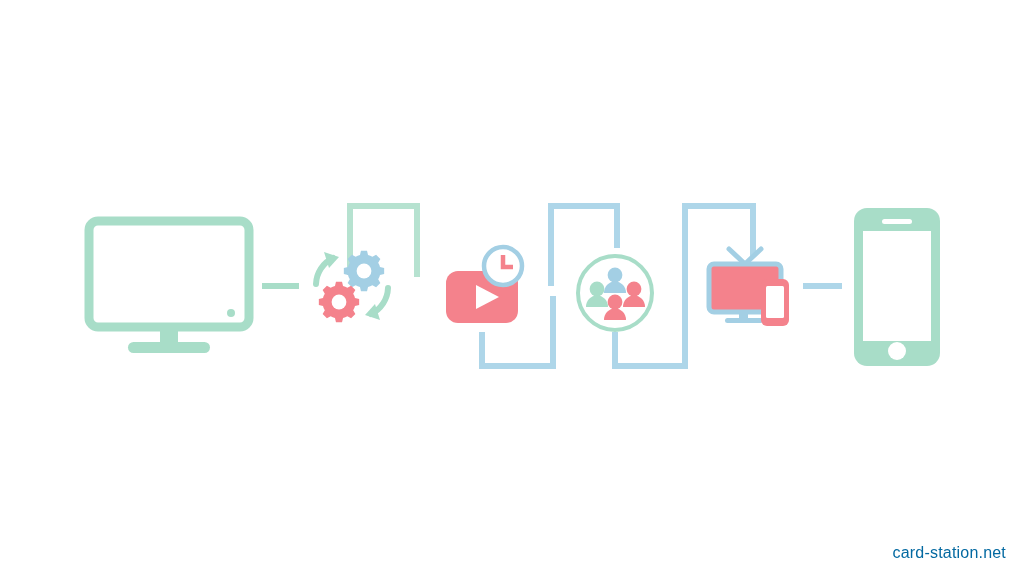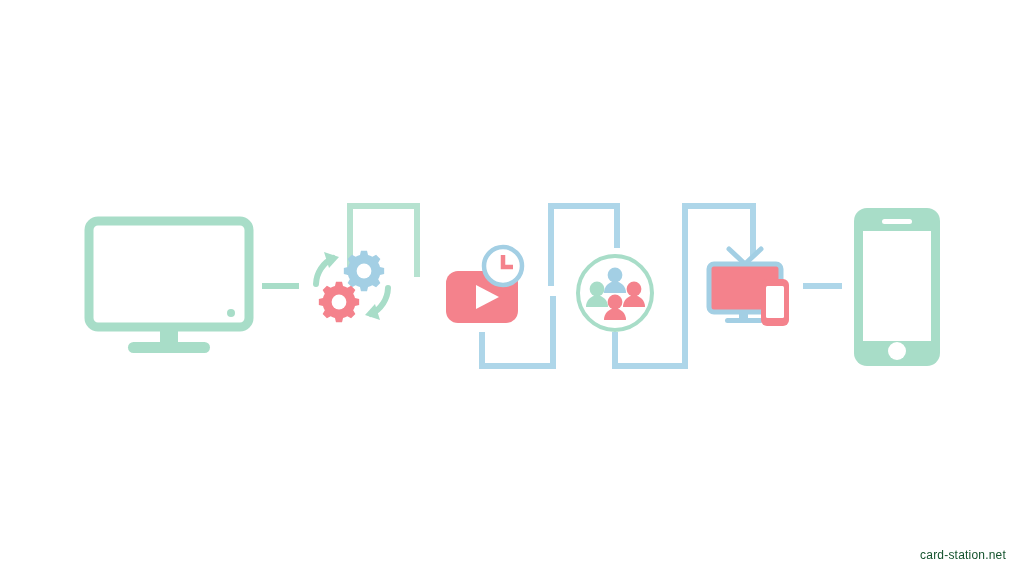--- a/index.html
+++ b/index.html
@@ -17,22 +17,22 @@
     background: #ffffff;
     overflow: hidden;
   }
   .node {
     position: absolute;
   }
   .watermark {
     position: absolute;
     right: 18px;
     bottom: 10px;
-    font-size: 12px;
-    color: #14532d;
+    font-size: 16px;
+    color: #0369a1;
     letter-spacing: 0.2px;
     font-family: "Liberation Sans", sans-serif;
     user-select: none;
   }
   svg { display: block; overflow: visible; }
 </style>
 </head>
 <body>
 
 <div id="stage">

